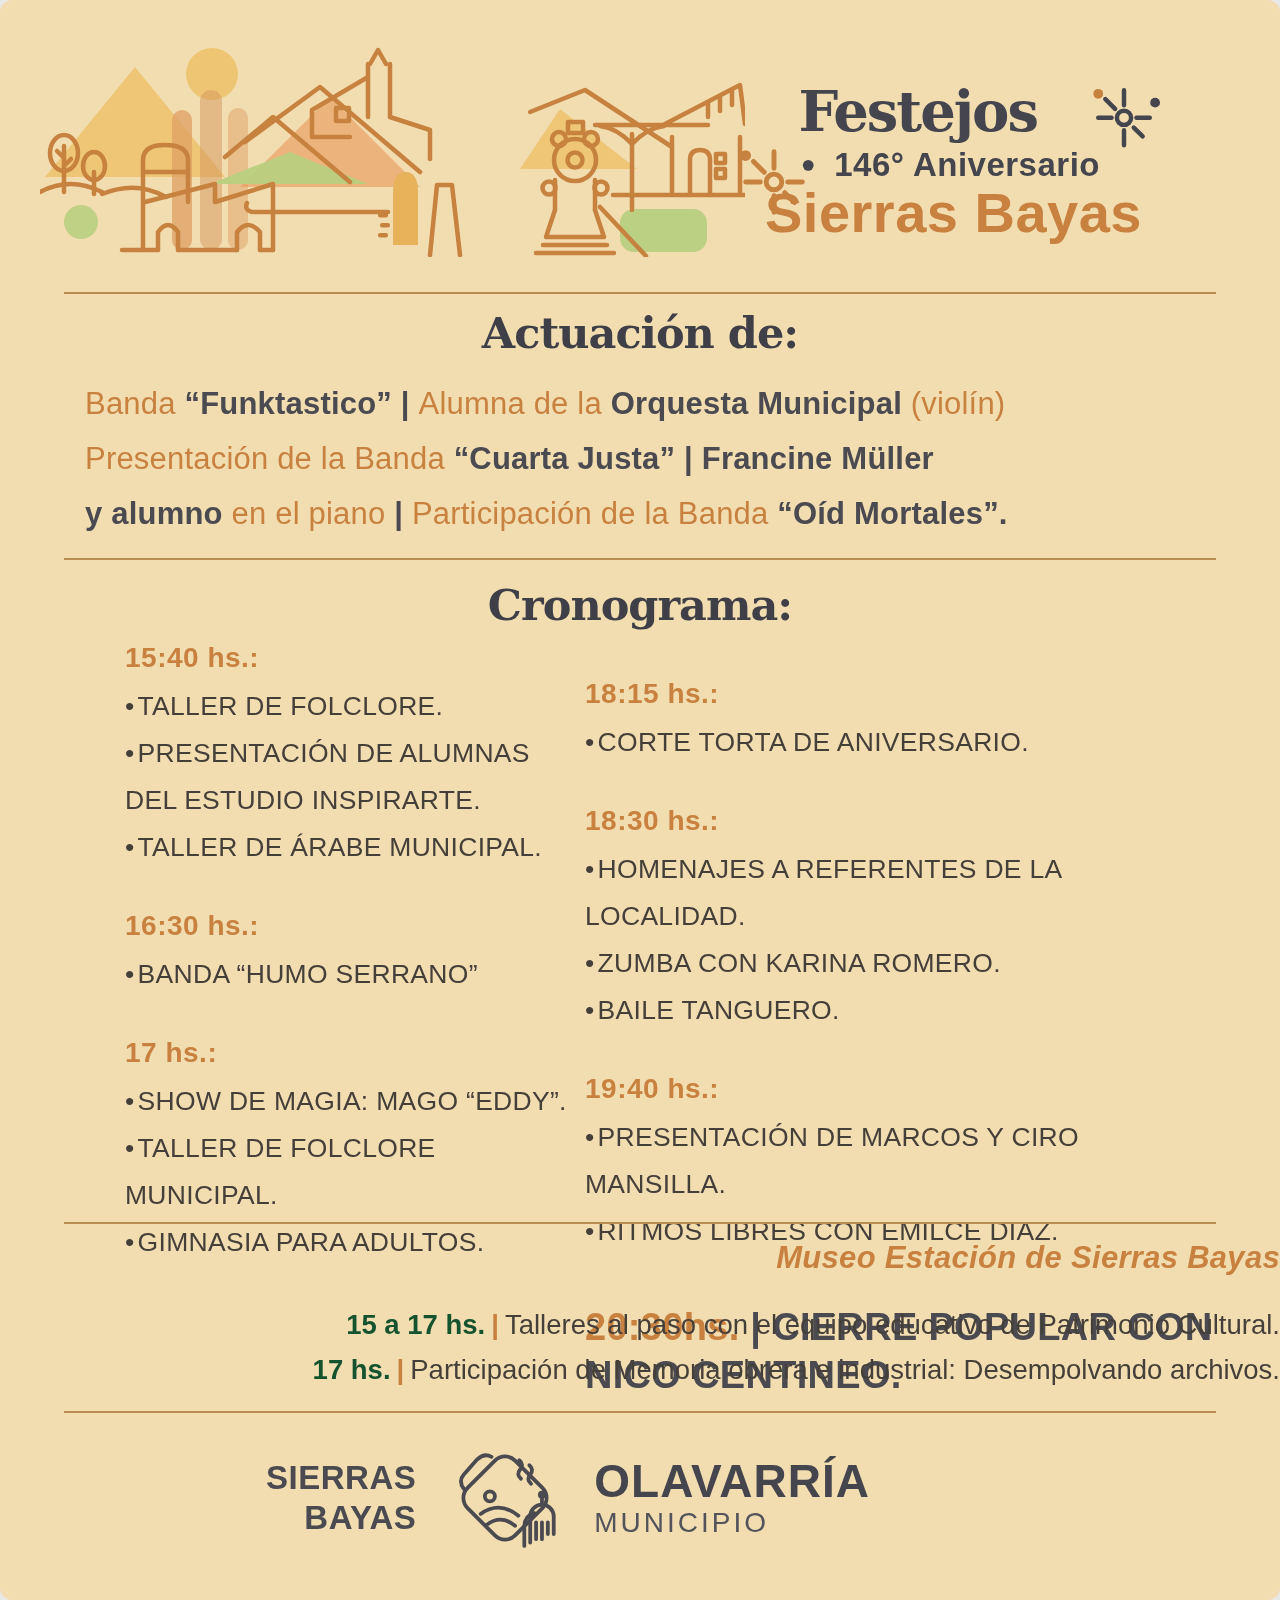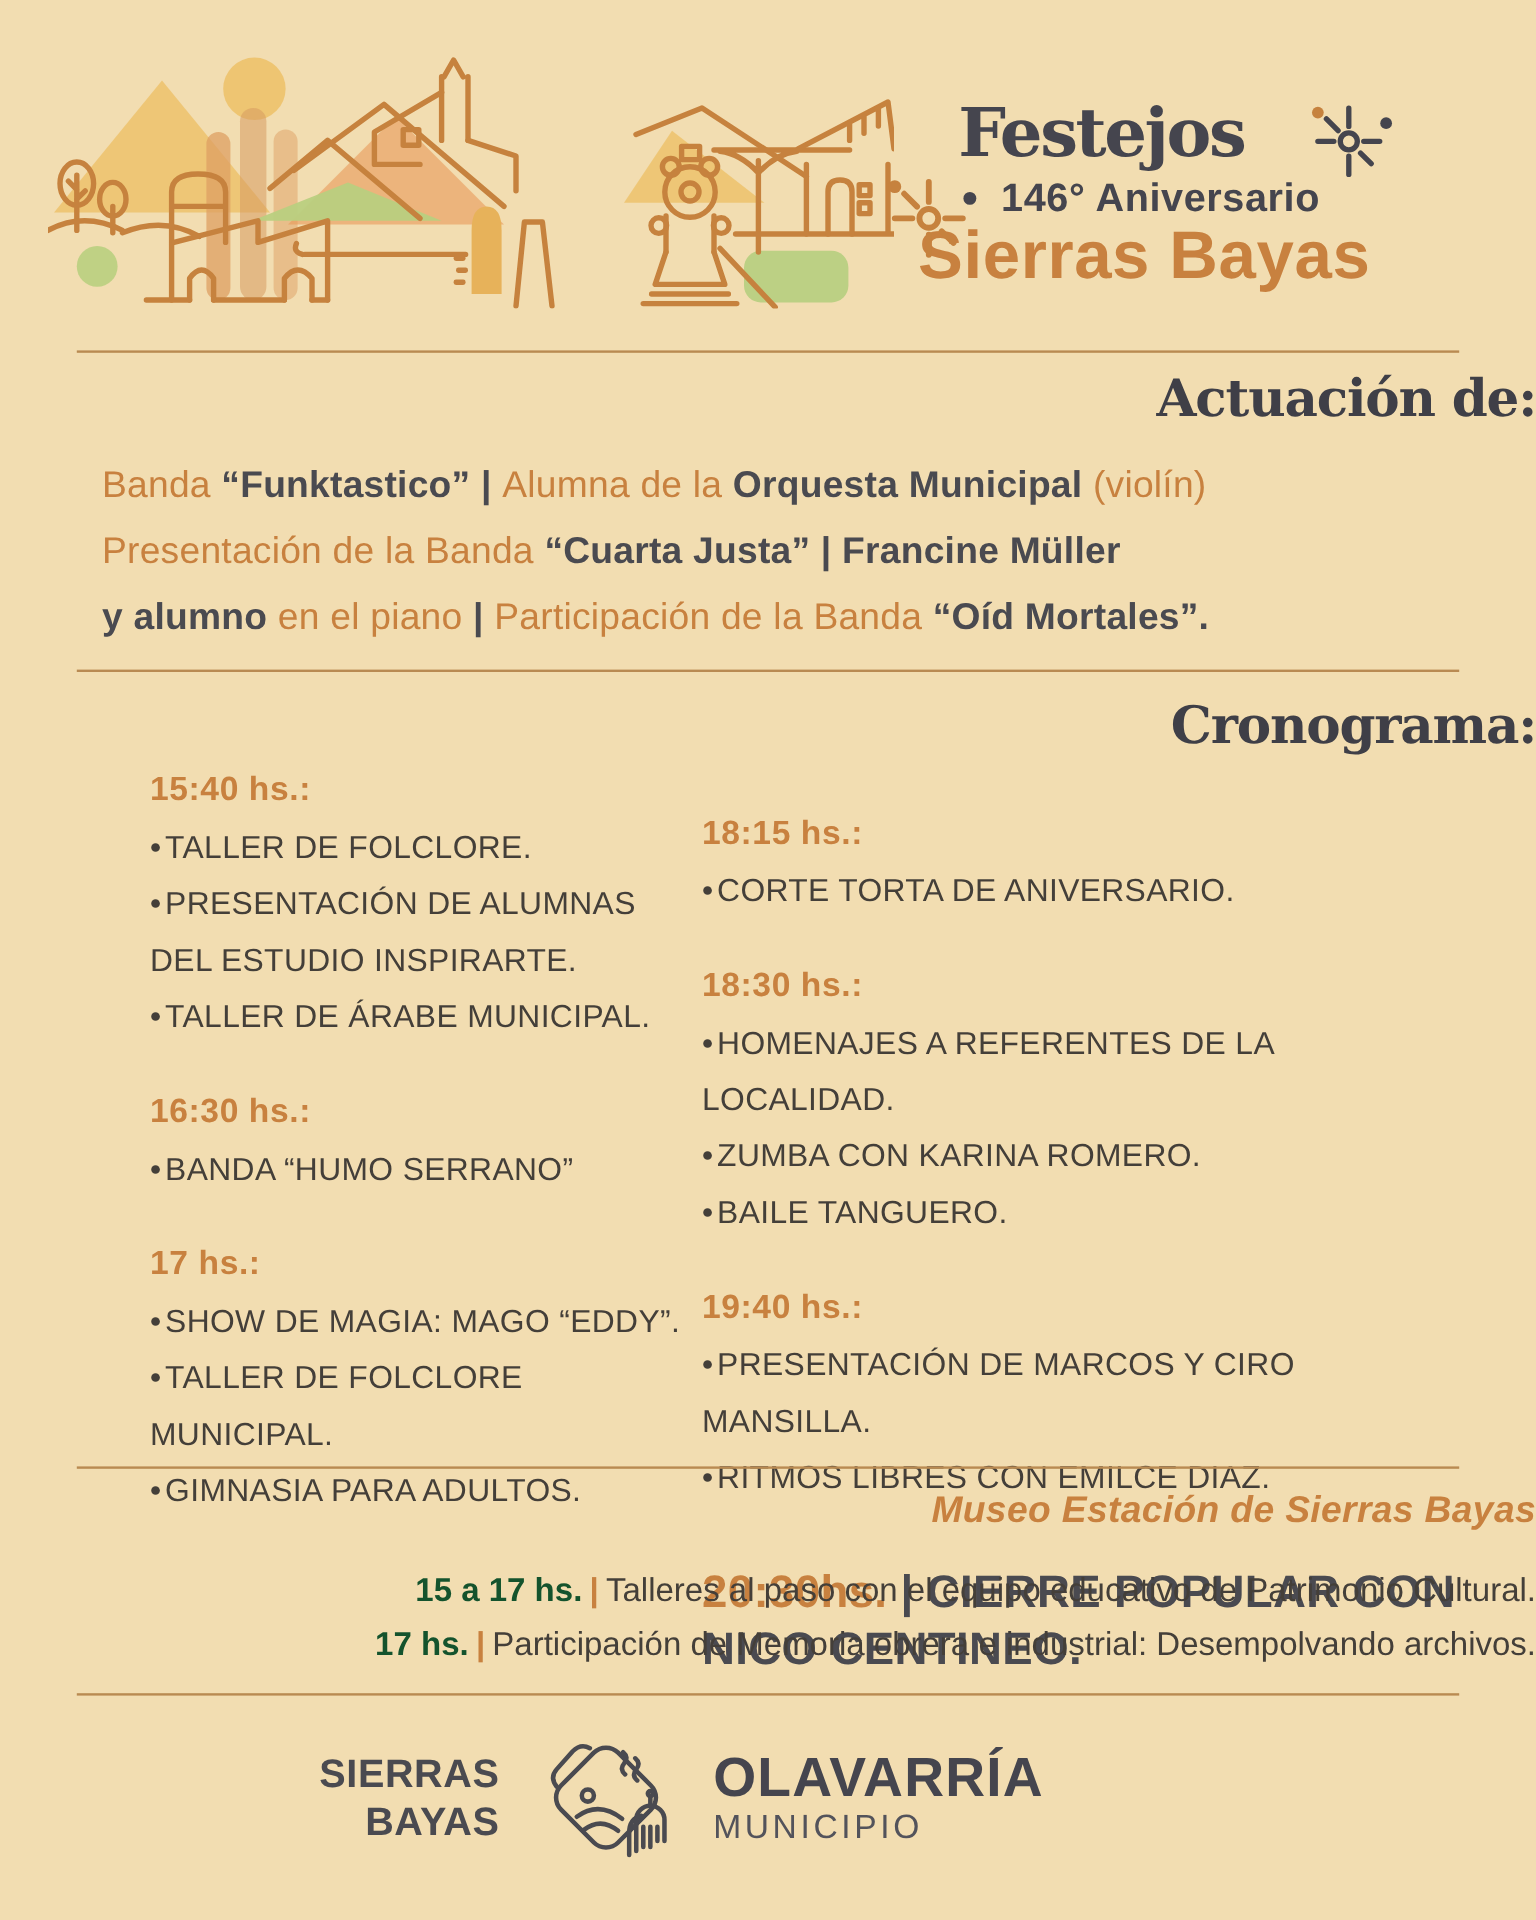--- a/index.html
+++ b/index.html
@@ -2,40 +2,41 @@
 <html><head>
 <meta charset="utf-8">
 <style>
   * { margin:0; padding:0; box-sizing:border-box; }
   html,body { background:#e8e8e8; }
   .page {
     position:relative; width:1280px; height:1600px; overflow:hidden;
     background:#f2ddb1;
     font-family:"Liberation Sans", sans-serif;
     color:#443f39;
+    border-radius:12px;
   }
   
   .illustration { position:absolute; left:40px; top:42px; width:705px; height:215px; }
   .title-block { position:absolute; left:722px; top:80px; width:420px; text-align:right; }
   .festejos-row { position:relative; padding-right:105px; }
   .festejos {
     font-family:"DejaVu Serif", serif; font-weight:700; font-size:56px; line-height:62px;
     color:#45454e; letter-spacing:-2px;
   }
   .sparkle-right { position:absolute; right:-22px; top:-4px; width:80px; height:80px; }
   .sparkle-left  { position:absolute; left:8px;  top:56px; width:88px; height:88px; }
   .subtitle { font-size:33px; font-weight:700; color:#45454e; padding-right:42px; margin-top:4px; letter-spacing:0.5px; }
   .town-title { font-size:56px; font-weight:800; color:#c8813f; line-height:58px; letter-spacing:0.5px; }
   
   .divider { position:absolute; left:64px; width:1152px; border-top:2px solid #b98a52; }
   .d1{top:292px} .d2{top:558px} .d3{top:1222px} .d4{top:1411px}
   
   .section-heading {
     font-family:"DejaVu Serif", serif; font-weight:700; font-size:43px;
-    color:#3f3f47; text-align:right; letter-spacing:-1px;
+    color:#3f3f47; text-align:center; letter-spacing:-1px;
   }
   .lineup { position:absolute; top:308px; left:0; right:0; }
   .lineup-lines { margin:18px 55px 0 85px; font-size:31px; line-height:55px; letter-spacing:0.2px; }
   .seg-accent { color:#c8813f; }
   .seg-dark { color:#4a4a50; font-weight:700;text-align:right; }
   
   .cron-heading { position:absolute; top:580px; left:0; right:0; }
   .cron-cols { position:absolute; top:642px; left:125px; right:60px; display:flex; }
   .col-left { width:452px; flex:0 0 auto; }
   .col-right { flex:1 1 auto; margin-left:8px; padding-top:36px; }

